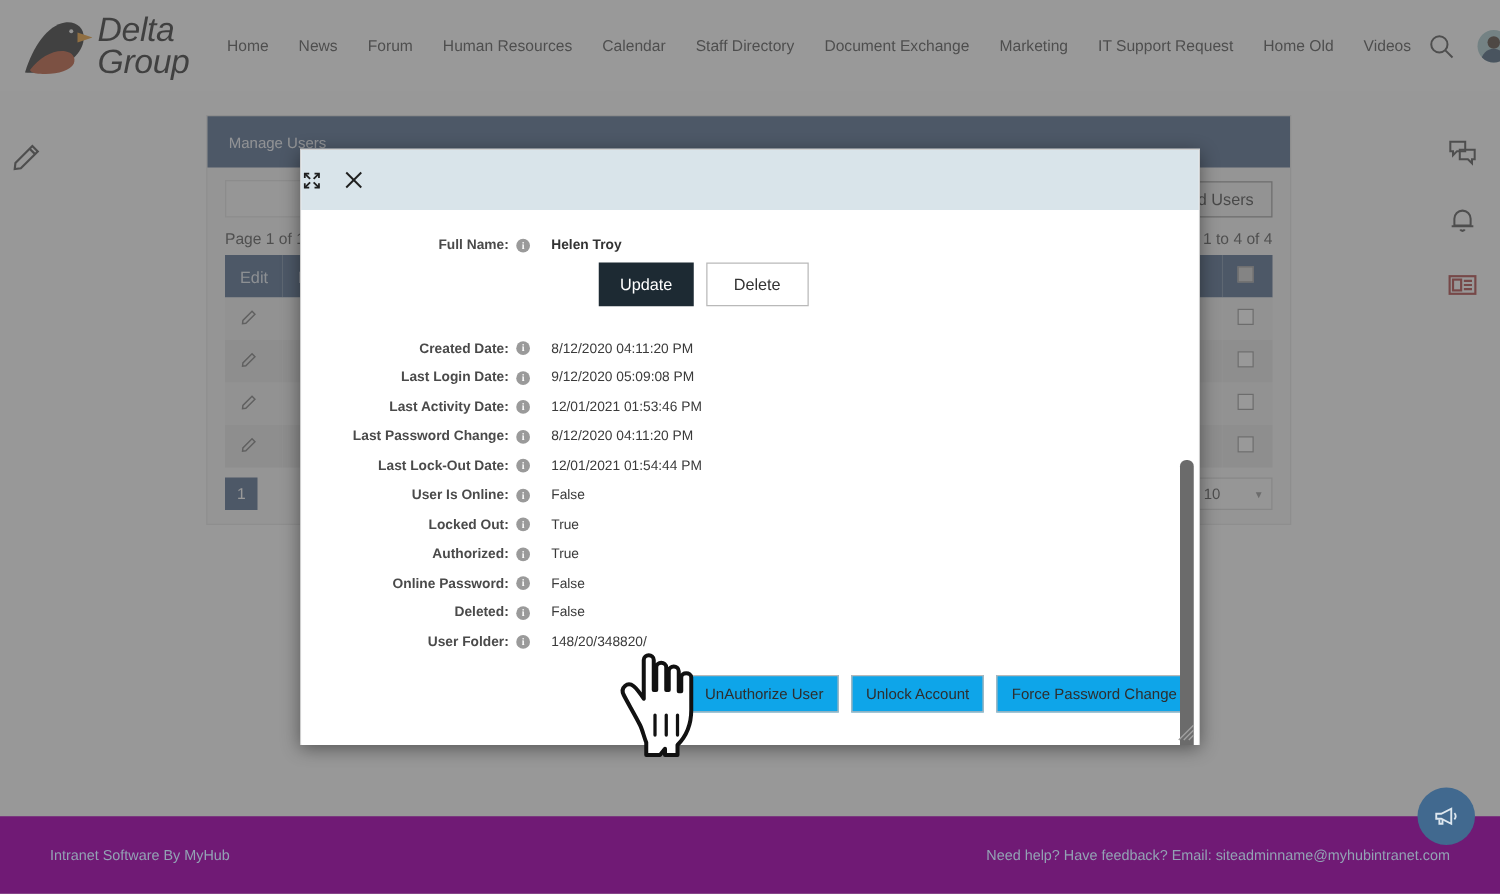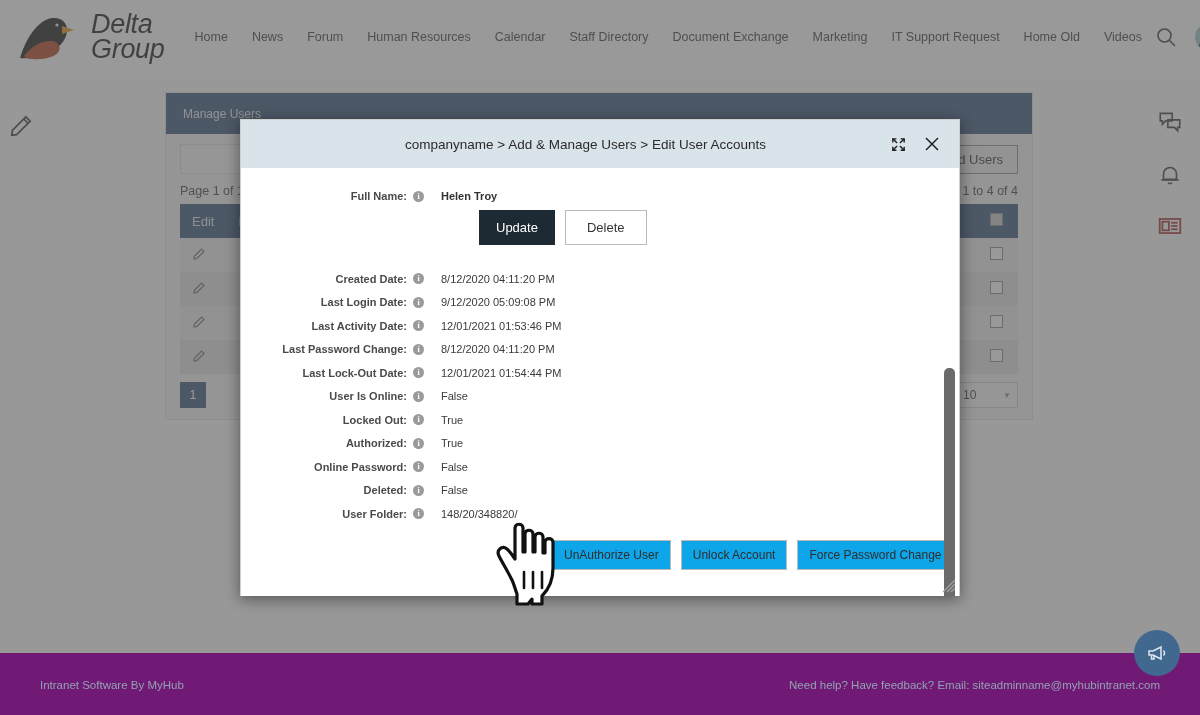--- a/index.html
+++ b/index.html
@@ -17,21 +17,21 @@
     position: absolute; inset: 0;
     background: rgba(90,90,90,0.62);
     z-index: 40; pointer-events: none;
   }
 
   
   .site-header {
     position: absolute; top: 0; left: 0; width: 1200px; height: 73px;
     background: #ffffff; display: flex; align-items: center;
   }
-  .brand { display: flex; align-items: center; margin-left: 12px; width: 175px; gap: 13px; }
+  .brand { display: flex; align-items: center; margin-left: 12px; width: 175px; }
   .bird { width: 62px; height: 54px; position: relative; flex: none; }
   .brand-text { margin-left: 4px; line-height: 0.92; }
   .brand-text div { font-size: 27px; font-style: italic; font-weight: 500; color: #151515; letter-spacing: -0.3px; }
 
   .main-nav { display: flex; align-items: center; gap: 0px; margin-left: 18px; flex: 1; justify-content: center; }
   .nav-item {
     font-size: 12.5px; color: #3a3a3a; padding: 6px 12px; white-space: nowrap; cursor: pointer;
   }
   .header-tools { display: flex; align-items: center; gap: 17px; margin-right: 20px; }
   .hicon { width: 24px; height: 24px; cursor: pointer; }
@@ -337,21 +337,20 @@
   <div class="fab">
     <svg width="24" height="24" viewBox="0 0 24 24" fill="none" stroke="#dde7ef" stroke-width="1.5">
       <path d="M4 10 v4 h4 l8 4 V6 l-8 4 z"></path>
         <path d="M6.5 14.5 v3.5 h2.5 v-3.5"></path>
         <path d="M18.5 9.5 a3.5 3.5 0 0 1 0 5"></path>
     </svg>
   </div>
 
   <div class="modal">
     <div class="modal-head">
-      <div class="modal-title">companyname &gt; Add &amp; Manage Users &gt; Edit User Accounts</div>
       <div class="modal-actions">
         <svg width="17" height="17" viewBox="0 0 24 24" fill="none" stroke="#1f1f1f" stroke-width="2">
           <path d="M4 9 V4 H9"></path>
             <path d="M15 4 H20 V9"></path>
             <path d="M20 15 V20 H15"></path>
             <path d="M9 20 H4 V15"></path>
           <line x1="4" y1="4" x2="10" y2="10"></line>
             <line x1="20" y1="4" x2="14" y2="10"></line>
           <line x1="20" y1="20" x2="14" y2="14"></line>
             <line x1="4" y1="20" x2="10" y2="14"></line>

